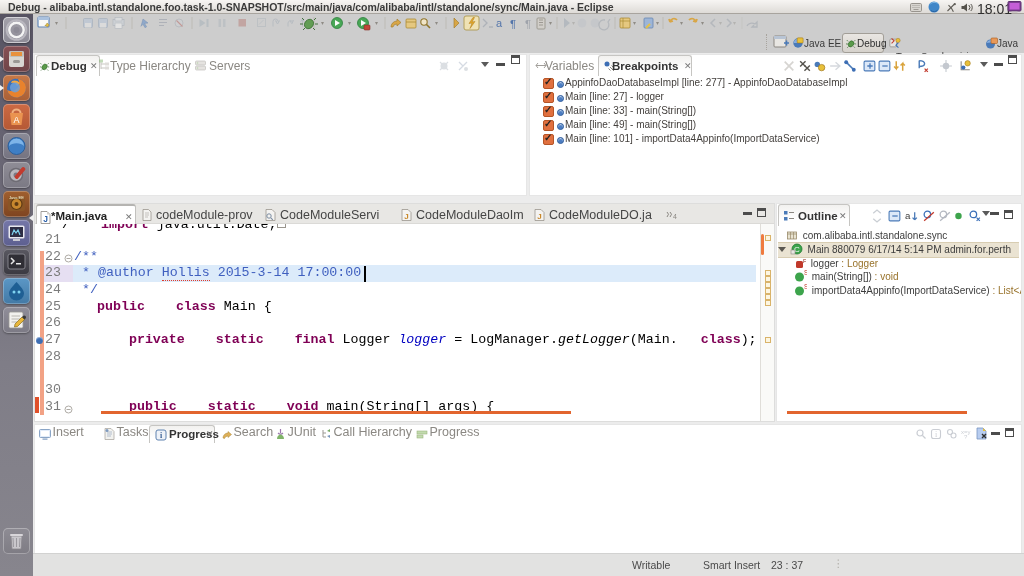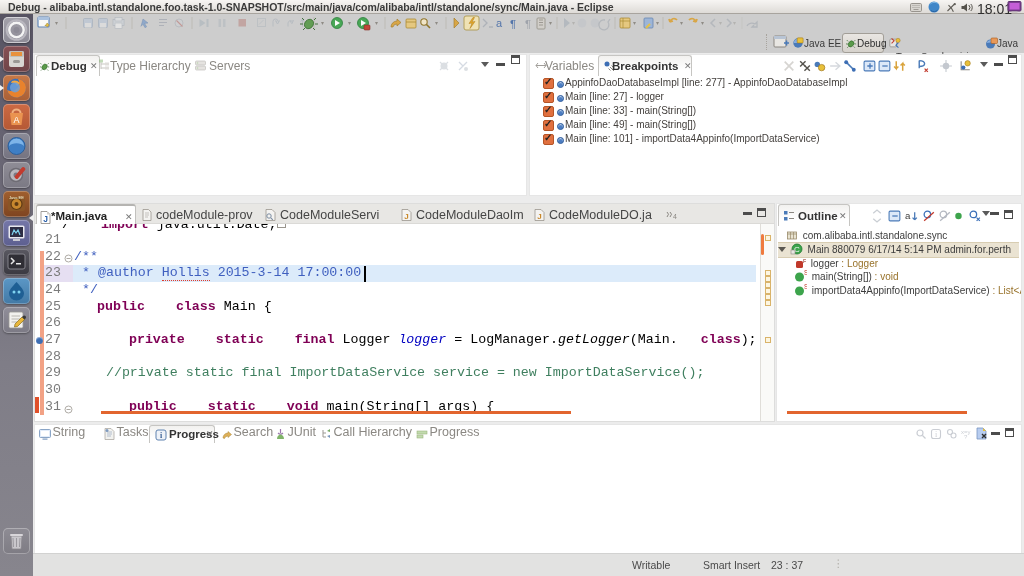--- a/index.html
+++ b/index.html
@@ -552,21 +552,20 @@
 
       <div class="cline" style="top:-8.9px;"><span class="ctext" style="left:27px;">/*<span class="kw">import</span> java.util.Date;<span style="border:1px solid #9a968e;display:inline-block;width:7px;height:11px;"></span></span></div>
       <div class="cline" style="top:7.8px;"><span class="lnum">21</span></div>
       <div class="cline" style="top:24.5px;"><span class="lnum">22</span><span class="ctext jd">/**</span></div>
       <div class="cline" style="top:41.2px;"><span class="lnum">23</span><span class="ctext jd"> * @author <span style="border-bottom:1.5px dotted #e03a2a;">Hollis</span> 2015-3-14 17:00:00</span></div>
       <div class="cline" style="top:57.9px;"><span class="lnum">24</span><span class="ctext jd"> */</span></div>
       <div class="cline" style="top:74.6px;"><span class="lnum">25</span><span class="ctext"><span class="kw">public</span> <span class="kw">class</span> Main {</span></div>
       <div class="cline" style="top:91.3px;"><span class="lnum">26</span></div>
       <div class="cline" style="top:108px;"><span class="lnum">27</span><span class="ctext">    <span class="kw">private</span> <span class="kw">static</span> <span class="kw">final</span> Logger <span class="fld">logger</span> = LogManager.<span class="it">getLogger</span>(Main.<span class="kw">class</span>);</span></div>
       <div class="cline" style="top:124.7px;"><span class="lnum">28</span></div>
-      <div class="cline" style="top:141.4px;"><span class="lnum">29</span><span class="ctext cm">    //private static final ImportDataService service = new ImportDataService();</span></div>
       <div class="cline" style="top:158.1px;"><span class="lnum">30</span></div>
       <div class="cline" style="top:174.8px;"><span class="lnum">31</span><span class="ctext">    <span class="kw">public</span> <span class="kw">static</span> <span class="kw">void</span> main(String[] args) {</span></div>
 
       <svg class="abs" style="left:29px;top:29.5px" width="9" height="9" viewBox="0 0 9 9">
           <circle cx="4.5" cy="4.5" r="3.5" fill="#fff" stroke="#9a968e" stroke-width=".8"></circle>
           <path d="M2.5 4.5 h4" stroke="#9a968e" stroke-width=".8"></path>
         </svg>
       <svg class="abs" style="left:29px;top:180.5px" width="9" height="9" viewBox="0 0 9 9">
           <circle cx="4.5" cy="4.5" r="3.5" fill="#fff" stroke="#9a968e" stroke-width=".8"></circle>
           <path d="M2.5 4.5 h4" stroke="#9a968e" stroke-width=".8"></path>
@@ -674,21 +673,21 @@
   </div>
 
   <div class="panel" id="bottomPanel" style="left:34px;top:424px;width:986px;height:129px;">
     <div class="tabbar" style="height:18px">
       <div class="btab" style="left:4px;">
         <svg style="vertical-align:-2px" width="12" height="11" viewBox="0 0 12 11" opacity=".8">
             <rect x="0.5" y="0.5" width="11" height="8" rx="1" fill="#dce8f8" stroke="#5f82b0" stroke-width=".9"></rect>
             <rect x="2" y="2" width="8" height="5" fill="#fff"></rect>
             <rect x="3.5" y="9.5" width="5" height="1.2" fill="#5f82b0"></rect>
           </svg>
-        <span style="margin-left:-2px;vertical-align:2px;">String</span>
+        <span style="margin-left:-2px;vertical-align:2px;">Insert</span>
       </div>
       <div class="btab" style="left:69px;">
         <svg style="vertical-align:-2px" width="11" height="12" viewBox="0 0 11 12" opacity=".8">
             <path d="M1 .5 h6 l3 3 v8 h-9z" fill="#f0efec" stroke="#9a968e" stroke-width=".8"></path>
             <path d="M3 4 h5 M3 6 h5 M3 8 h4" stroke="#8aa0b8" stroke-width=".8"></path>
             <circle cx="3" cy="2.5" r="1.5" fill="#5f82b0"></circle>
           </svg>
         <span style="margin-left:-2px;vertical-align:2px;">Tasks</span>
       </div>
       <div class="tab active" style="left:114px;width:66px;height:18px;">

